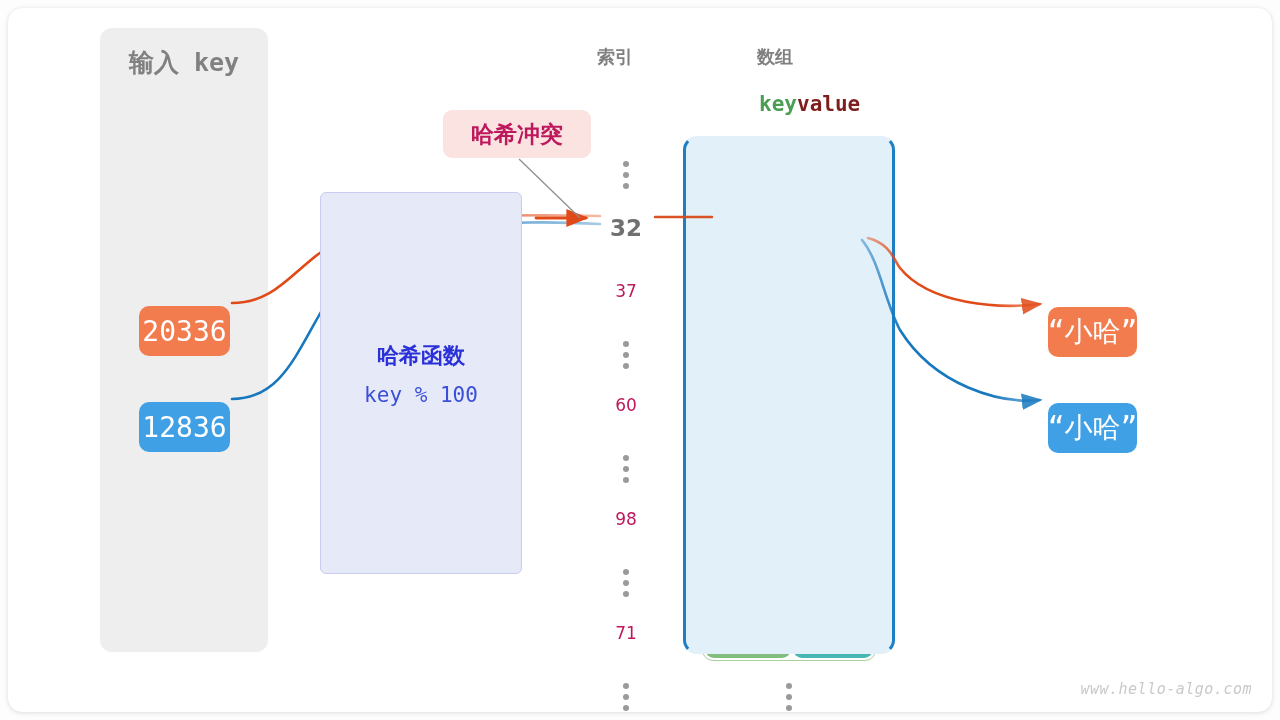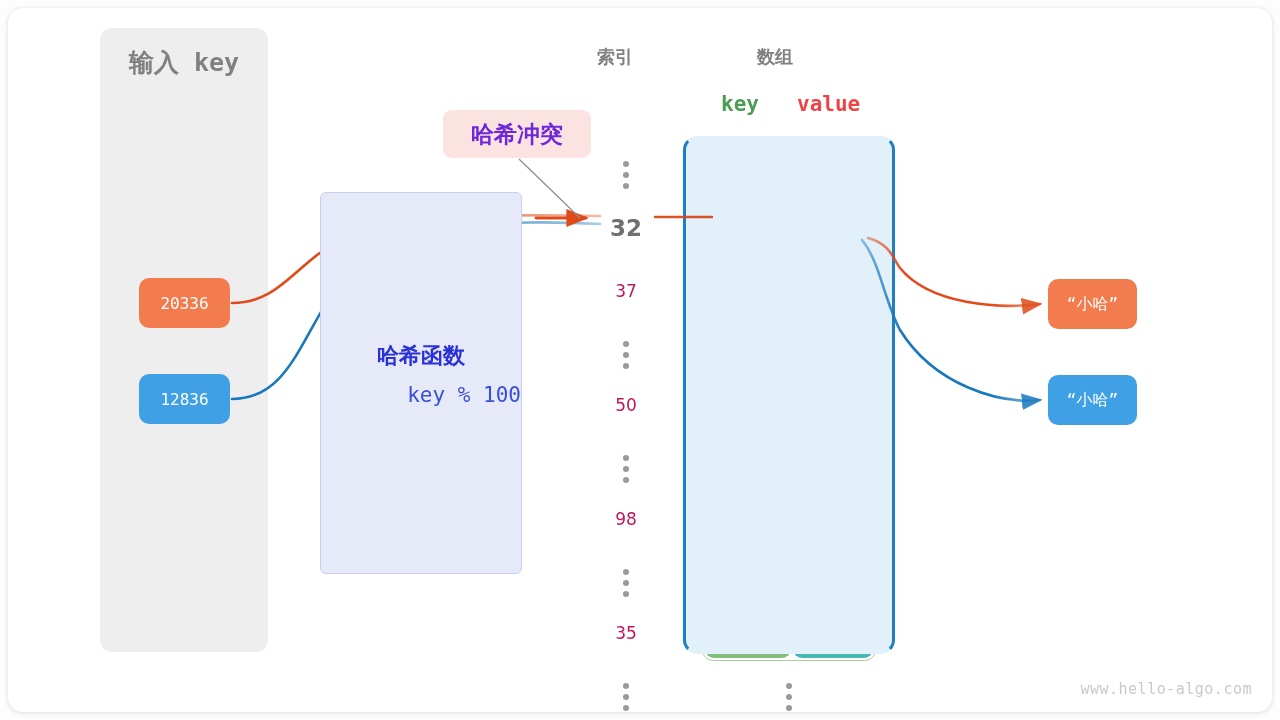--- a/index.html
+++ b/index.html
@@ -61,22 +61,22 @@
   #head-index { left: 597px; top: 45px; }
   #head-array { left: 757px; top: 45px; }
   .kv-head {
     position: absolute;
     top: 92px;
     font-size: 21px;
     font-family: "DejaVu Sans Mono", "Liberation Mono", monospace;
     font-weight: bold;
     white-space: nowrap;
   }
-  #head-key   { left: 721px; color: #4a9e52; }
-  #head-value { left: 797px; color: #ef4444; }
+  #head-key   { left: 759px; color: #4a9e52; }
+  #head-value { left: 797px; color: #7f1d1d; }
 
   
   #hash-box {
     position: absolute;
     left: 320px; top: 192px;
     width: 200px; height: 380px;
     background: #e6e9f8;
     border: 1.5px solid #c9cdf0;
     border-radius: 6px;
   }
@@ -87,56 +87,57 @@
     text-align: center;
     color: #2a31d8;
     font-size: 22px;
     font-weight: bold;
     white-space: nowrap;
   }
   #hash-formula {
     position: absolute;
     left: 0; right: 0;
     top: 190px;
-    text-align: right;
+    text-align: center;
     color: #3b4fd8;
     font-size: 21px;
     font-family: "DejaVu Sans Mono", "Liberation Mono", monospace;
     white-space: nowrap;
   }
 
   
   #collision-badge {
     position: absolute;
     left: 443px; top: 110px;
     width: 148px; height: 48px;
     background: #fbe3e1;
     border-radius: 9px;
     display: flex;
     align-items: center;
     justify-content: center;
   }
   #collision-badge span {
-    color: #6d28d9;
+    color: #be185d;
     font-weight: bold;
     font-size: 23px;
     white-space: nowrap;
   }
 
   
   .chip {
     position: absolute;
     border-radius: 10px;
     display: flex;
     align-items: center;
     justify-content: center;
     color: #ffffff;
-    font-size: 16px;
-    font-family: "DejaVu Sans Mono", "Liberation Mono", monospace;
-    white-space: nowrap;
+    font-size: 28px;
+    font-family: "DejaVu Sans Mono", "Liberation Mono", monospace;
+    white-space: nowrap;
+    margin-top: 28px;
   }
   #key-a   { left: 139px; top: 278px; width: 91px; height: 50px; background: #f27c4e; }
   #key-b   { left: 139px; top: 374px; width: 91px; height: 50px; background: #3fa0e5; }
   #out-a   { left: 1048px; top: 279px; width: 89px; height: 50px; background: #f27c4e; }
   #out-b   { left: 1048px; top: 375px; width: 89px; height: 50px; background: #3fa0e5; }
 
   
   #array-box {
     position: absolute;
     left: 683px; top: 136px;
@@ -220,20 +221,21 @@
 
   #watermark {
     position: absolute;
     right: 42px;
     bottom: 22px;
     color: #c9c9c9;
     font-size: 15px;
     font-family: "DejaVu Sans Mono", "Liberation Mono", monospace;
     letter-spacing: 0.5px;
     white-space: nowrap;
+    font-style: italic;
   }
 
   svg.overlay {
     position: absolute;
     left: 0; top: 0;
     width: 1280px; height: 720px;
     pointer-events: none;
   }
   svg.under { z-index: 1; }
   svg.over  { z-index: 6; }
@@ -327,21 +329,21 @@
       <div class="vdots" style="left: 622px; top: 341px;">
         <i></i>
         <i></i>
         <i></i>
       </div>
       <div class="vdots" style="left: 785px; top: 341px;">
         <i></i>
         <i></i>
         <i></i>
       </div>
-      <div class="idx" style="top: 395px;">50</div>
+      <div class="idx" style="top: 395px;">60</div>
       <div class="pair" style="top: 383px;">
         <div class="cell-key">16750</div>
         <div class="cell-val">“小算”</div>
       </div>
       <div class="vdots" style="left: 622px; top: 455px;">
         <i></i>
         <i></i>
         <i></i>
       </div>
       <div class="vdots" style="left: 785px; top: 455px;">
@@ -357,21 +359,21 @@
       <div class="vdots" style="left: 622px; top: 569px;">
         <i></i>
         <i></i>
         <i></i>
       </div>
       <div class="vdots" style="left: 785px; top: 569px;">
         <i></i>
         <i></i>
         <i></i>
       </div>
-      <div class="idx" style="top: 623px;">35</div>
+      <div class="idx" style="top: 623px;">71</div>
       <div class="pair" style="top: 611px;">
         <div class="cell-key">10583</div>
         <div class="cell-val">“小鸭”</div>
       </div>
       <div class="vdots" style="left: 622px; top: 683px;">
         <i></i>
         <i></i>
         <i></i>
       </div>
       <div class="vdots" style="left: 785px; top: 683px;">

